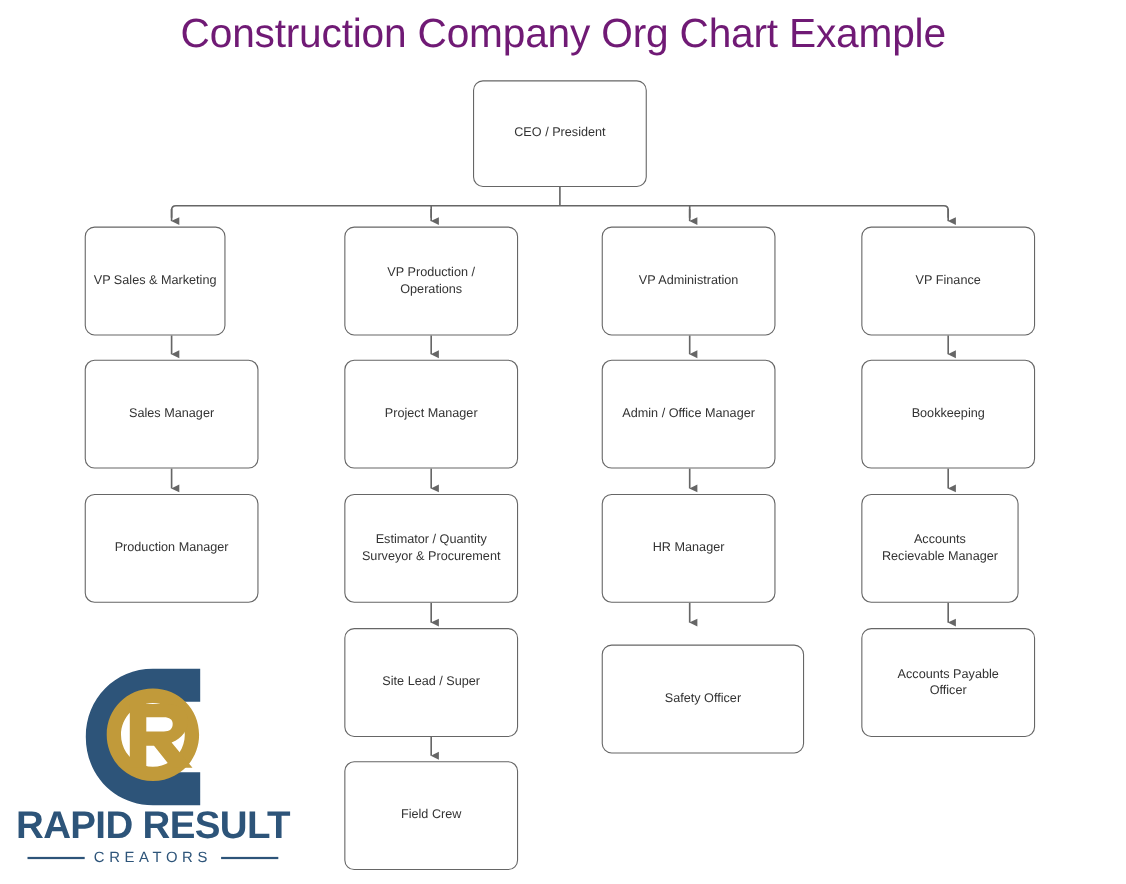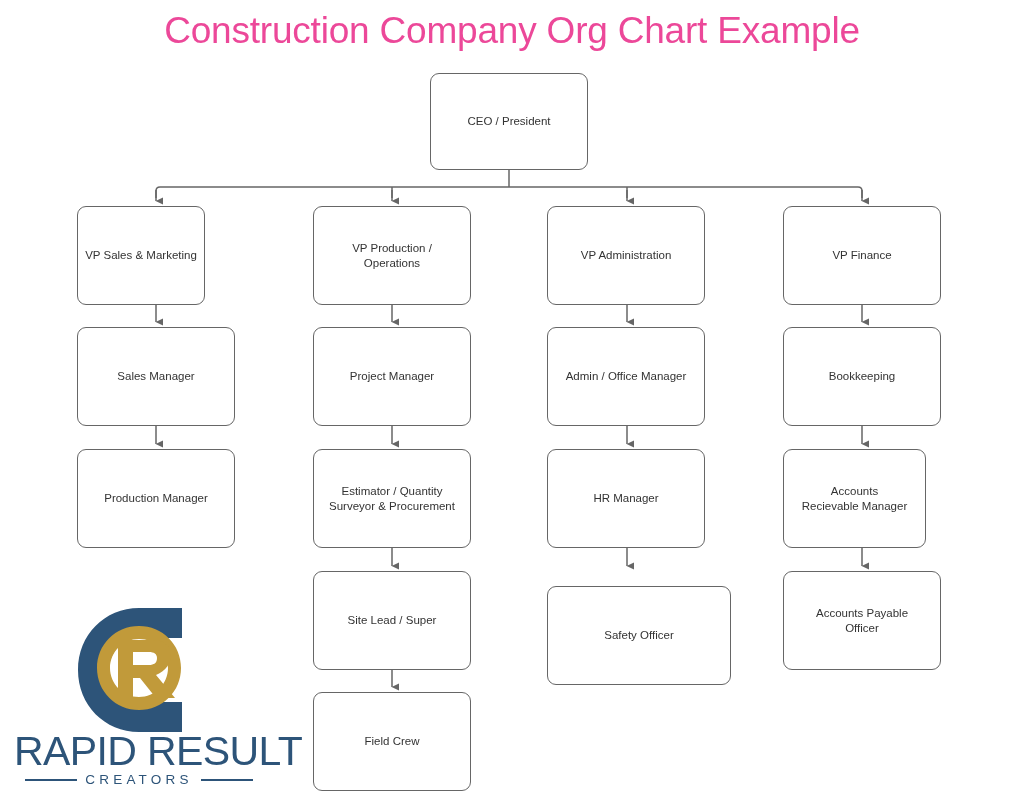--- a/index.html
+++ b/index.html
@@ -25,21 +25,21 @@
 
   .chart-title {
     position: absolute;
     left: 0;
     top: 10px;
     width: 1024px;
     text-align: center;
     font-family: "Liberation Sans", sans-serif;
     font-size: 37px;
     font-weight: 400;
-    color: #ec4899;
+    color: #701a75;
     letter-spacing: -0.2px;
     white-space: nowrap;
   }
 
   
   .connectors {
     position: absolute;
     left: 0; top: 0;
     width: 1024px;
     height: 804px;
@@ -81,22 +81,22 @@
     width: 126px;
     height: 128px;
   }
   .logo-wordmark {
     position: absolute;
     left: 0;
     top: 126px;
     width: 250px;
     text-align: center;
     font-family: "Liberation Sans", sans-serif;
-    font-size: 41px;
-    font-weight: normal;
+    font-size: 35px;
+    font-weight: bold;
     letter-spacing: -0.6px;
     color: #2d5479;
     line-height: 38px;
     white-space: nowrap;
   }
   .logo-sub {
     position: absolute;
     left: 0;
     top: 166px;
     width: 250px;

